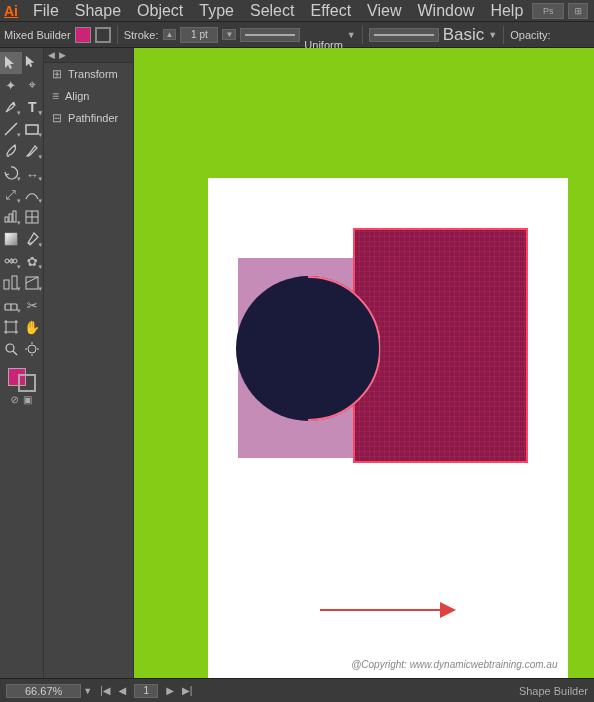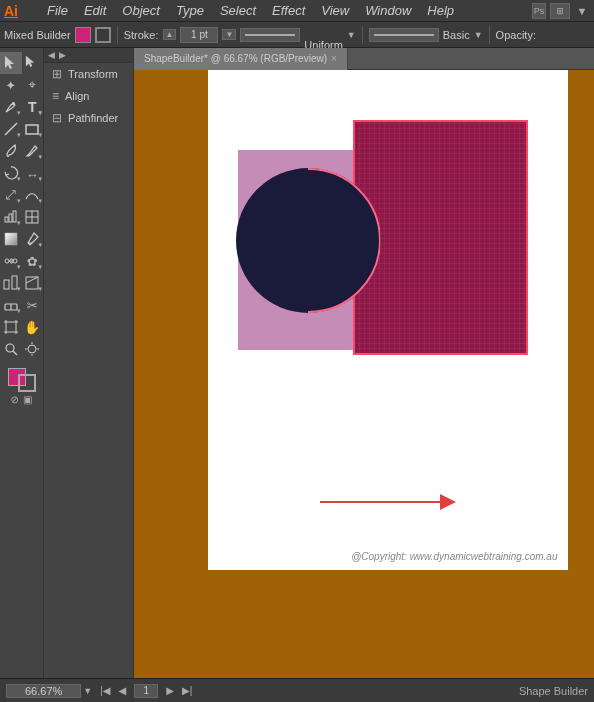--- a/index.html
+++ b/index.html
@@ -5,21 +5,21 @@
     * { margin: 0; padding: 0; box-sizing: border-box; }
     body { width: 594px; height: 702px; overflow: hidden; background: #444; font-family: Arial, sans-serif; font-size: 11px; color: #ccc; }
 
     
     #menu-bar {
       display: flex; align-items: center;
       background: #3c3c3c; height: 22px; padding: 0 4px; gap: 2px;
       border-bottom: 1px solid #222;
     }
     #ai-logo { color: #ff6600; font-weight: bold; font-size: 14px; margin-right: 6px; width: 28px; text-decoration: underline; }
-    .menu-item { padding: 2px 7px; cursor: pointer; font-size: 13px; color: #ccc; font-style: italic; }
+    .menu-item { padding: 2px 7px; cursor: pointer; font-size: 16px; color: #ccc; }
 
     
     #toolbar {
       display: flex; align-items: center;
       background: #3a3a3a; height: 26px; padding: 0 4px; gap: 4px;
       border-bottom: 1px solid #222; font-size: 11px;
     }
     .toolbar-label { color: #ccc; font-size: 11px; }
     .toolbar-swatch { width: 16px; height: 16px; background: #cc2277; border: 1px solid #888; }
     .toolbar-swatch2 { width: 16px; height: 16px; border: 2px solid #888; background: transparent; }
@@ -74,21 +74,21 @@
     .tab {
       display: flex; align-items: center; background: #666; height: 22px;
       padding: 0 10px; font-size: 11px; color: #ccc; border-right: 1px solid #444;
       cursor: pointer; gap: 4px;
     }
     .tab.active { background: #777; }
     .tab-close { font-size: 10px; color: #aaa; cursor: pointer; }
 
     
     #drawing-canvas {
-      flex: 1; background: #a16207; display: flex; align-items: flex-start; justify-content: center;
+      flex: 1; background: #84cc16; display: flex; align-items: flex-end; justify-content: center;
       position: relative; overflow: hidden; padding-left: 47px;
     }
     #canvas-white { width: 360px; height: 500px; background: white; position: relative; }
 
     
     #left-rect {
       position: absolute; left: 30px; top: 80px;
       width: 155px; height: 200px; background: #c080b0; opacity: 0.9;
     }
     #right-rect {
@@ -136,31 +136,31 @@
 
     
     .tool-svg { width: 16px; height: 16px; }
   </style>
 </head>
 <body>
 
 <div id="menu-bar">
   <span id="ai-logo">Ai</span>
   <span class="menu-item">File</span>
-  <span class="menu-item">Edit</span>
+  <span class="menu-item">Shape</span>
   <span class="menu-item">Object</span>
   <span class="menu-item">Type</span>
   <span class="menu-item">Select</span>
   <span class="menu-item">Effect</span>
   <span class="menu-item">View</span>
   <span class="menu-item">Window</span>
   <span class="menu-item">Help</span>
 
   <div style="margin-left:auto; display:flex; gap:4px;">
-    <div style="width:14px;height:16px;background:#555;border:1px solid #666;display:flex;align-items:center;justify-content:center;font-size:9px;color:#aaa;">Ps</div>
+    <div style="width:32px;height:16px;background:#555;border:1px solid #666;display:flex;align-items:center;justify-content:center;font-size:9px;color:#aaa;">Ps</div>
     <div style="width:20px;height:16px;background:#555;border:1px solid #666;display:flex;align-items:center;justify-content:center;font-size:9px;color:#aaa;">⊞</div>
     <div style="width:16px;height:16px;display:flex;align-items:center;justify-content:center;color:#aaa;">▼</div>
   </div>
 </div>
 
 <div id="toolbar">
   <span class="toolbar-label">Mixed Builder</span>
   <div class="toolbar-swatch"></div>
   <div class="toolbar-swatch2"></div>
   <div class="sep"></div>
@@ -174,21 +174,21 @@
   </div>
   <div class="toolbar-line">
     <div class="toolbar-line-inner"></div>
   </div>
   <span style="font-size:11px;color:#ccc;margin-top:20px;">Uniform</span>
   <div style="font-size:9px;color:#aaa;cursor:pointer;">▼</div>
   <div class="sep"></div>
   <div class="toolbar-basic-line">
     <div style="flex:1;height:2px;background:#aaa;"></div>
   </div>
-  <span style="font-size:11px;color:#ccc;">Basic</span>
+  <span style="font-size:17px;color:#ccc;">Basic</span>
   <div style="font-size:9px;color:#aaa;cursor:pointer;">▼</div>
   <div class="sep"></div>
   <span class="toolbar-opacity-label">Opacity:</span>
 </div>
 
 <div id="main">
 
   <div id="tools-panel">
 
     <div class="tool-row">
@@ -397,26 +397,20 @@
       <span class="panel-label">Align</span>
     </div>
     <div class="panel-item">
       <span class="panel-icon">⊟</span>
       <span class="panel-label">Pathfinder</span>
     </div>
   </div>
 
   <div id="canvas-area">
 
-    <div id="tab-bar">
-      <div class="tab active">
-        <span style="font-size:10px;">ShapeBuilder* @ 66.67% (RGB/Preview)</span>
-        <span class="tab-close">×</span>
-      </div>
-    </div>
 
     <div id="drawing-canvas">
       <div id="canvas-white">
 
         <div id="left-rect"></div>
 
         <div id="right-rect"></div>
 
         <div id="circle-dark"></div>
 

